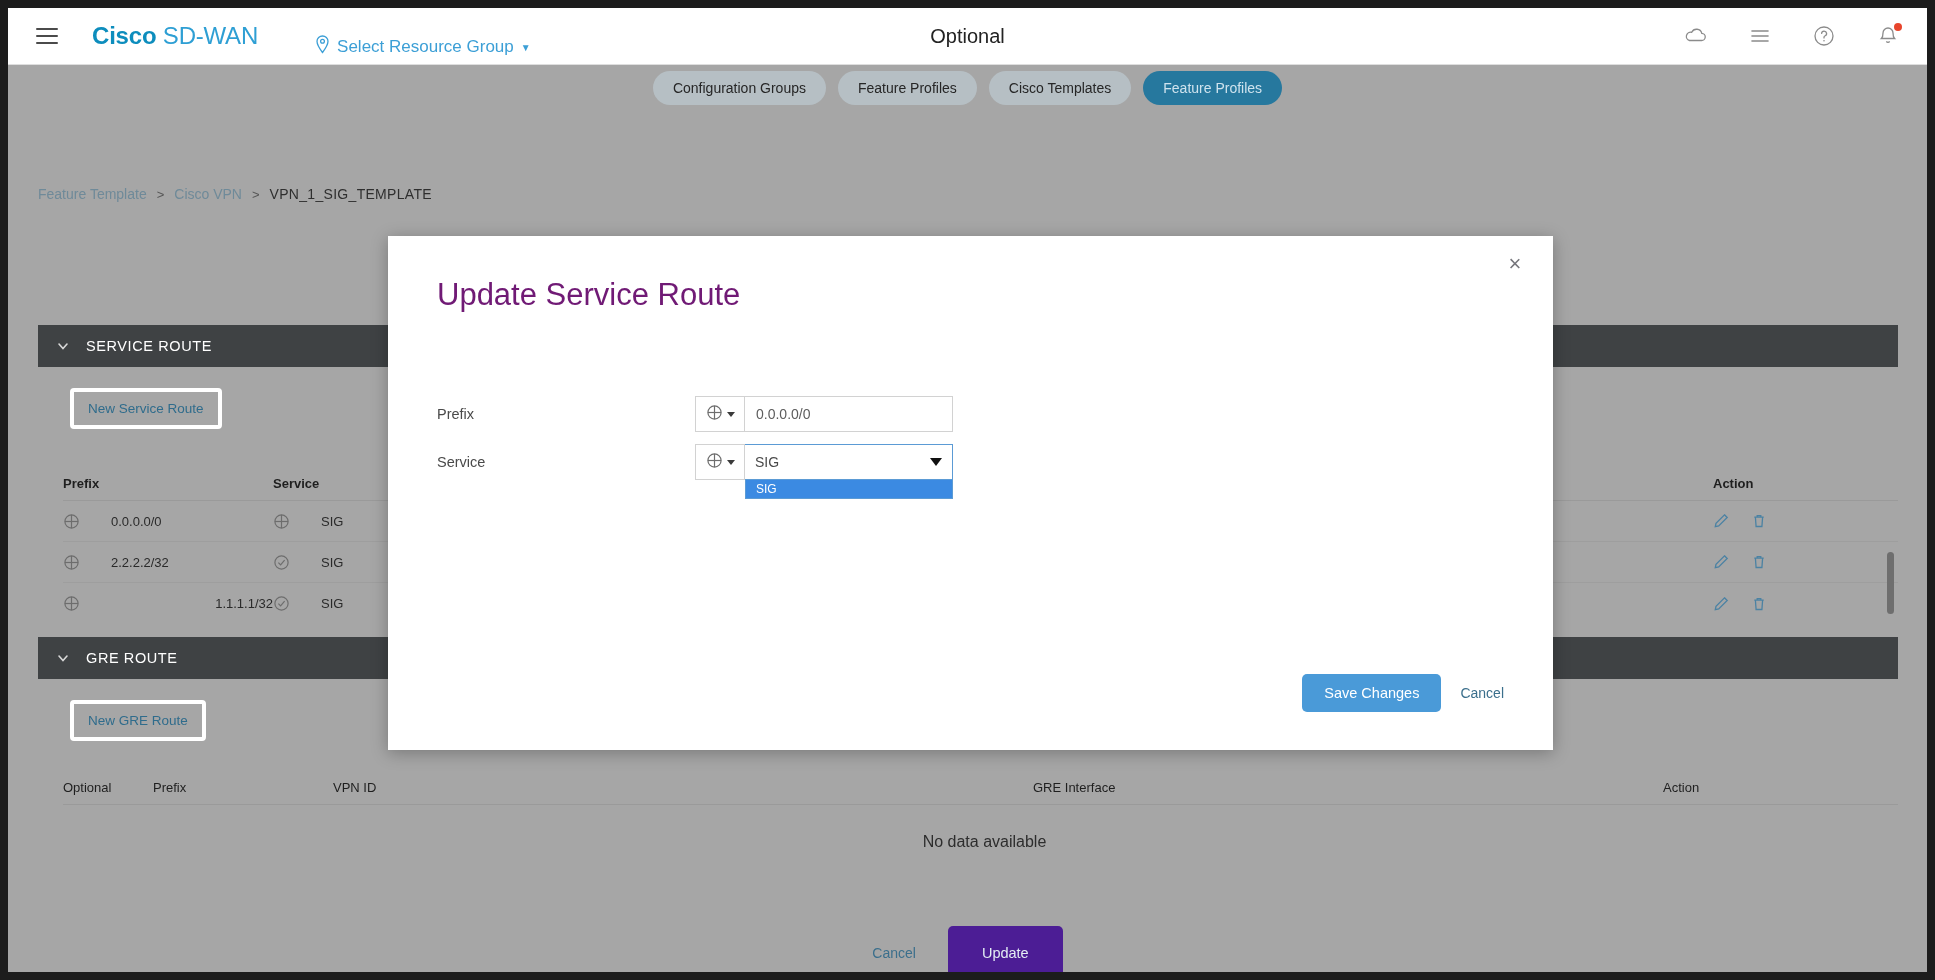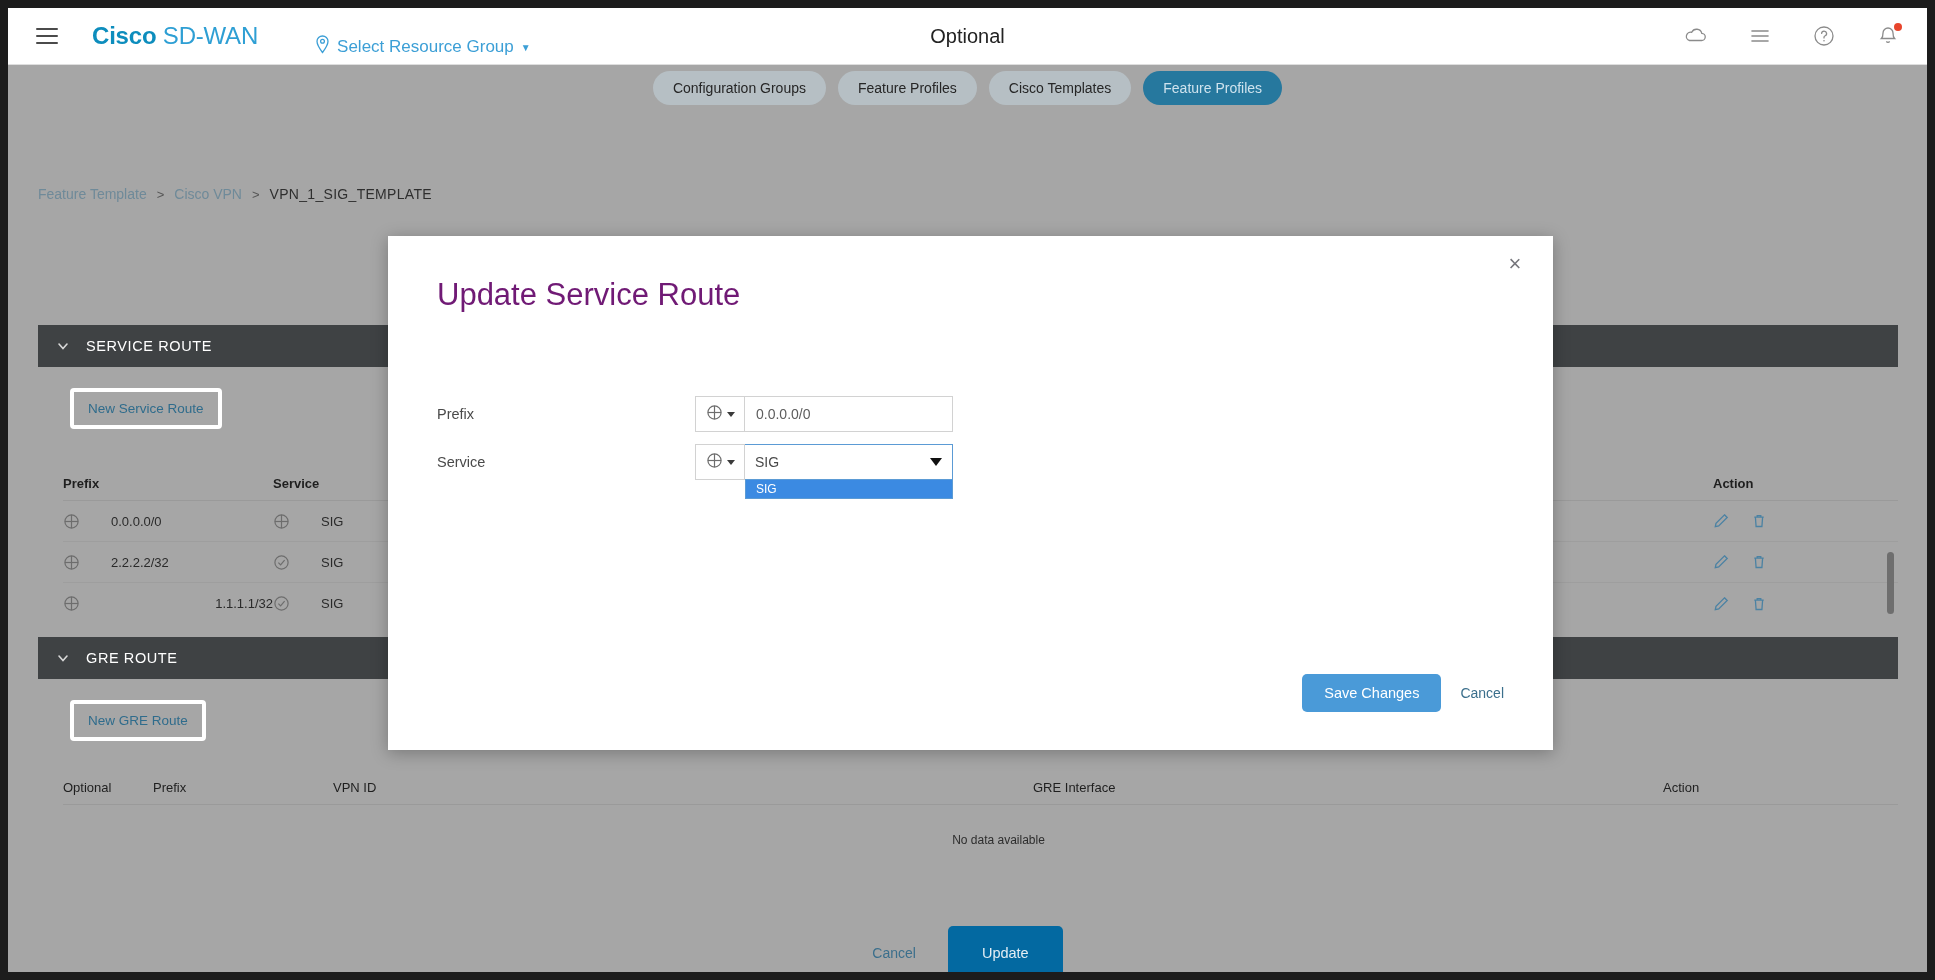--- a/index.html
+++ b/index.html
@@ -110,31 +110,31 @@
   }
   .cell-icon { width: 48px; display: flex; align-items: center; }
   .scope-ic { width: 17px; height: 17px; color: #6d6d6d; }
   .act-ic { width: 16px; height: 16px; color: #4b82a3; cursor: pointer; }
 
   #sr-scroll {
     position: absolute; left: 1879px; top: 487px;
     width: 7px; height: 62px; border-radius: 4px; background: #6e6e6e;
   }
   .nodata {
-    position: absolute; left: 18px; width: 1835px; text-align: center;
-    font-size: 12px; color: #2d2d2d;
+    position: absolute; left: 4px; width: 1835px; text-align: center;
+    font-size: 16px; color: #2d2d2d;
   }
 
   #bottom-bar {
     position: absolute; left: 0; top: 868px; width: 1919px; height: 39px;
     display: flex; align-items: center; justify-content: center; gap: 32px;
   }
   .link-btn { color: #3b6f8c; font-size: 14px; cursor: pointer; background:none; border:none; }
   .solid-btn {
-    background: #0369a1; color: #e4eef4; border: none;
+    background: #4c1d95; color: #e4eef4; border: none;
     padding: 19px 34px; border-radius: 5px; font-size: 14.5px; cursor: pointer;
   }
 
   
   #modal {
     position: absolute; left: 380px; top: 228px;
     width: 1165px; height: 514px; background: #ffffff;
     box-shadow: 0 3px 16px rgba(0,0,0,.28);
   }
   #modal-close {

